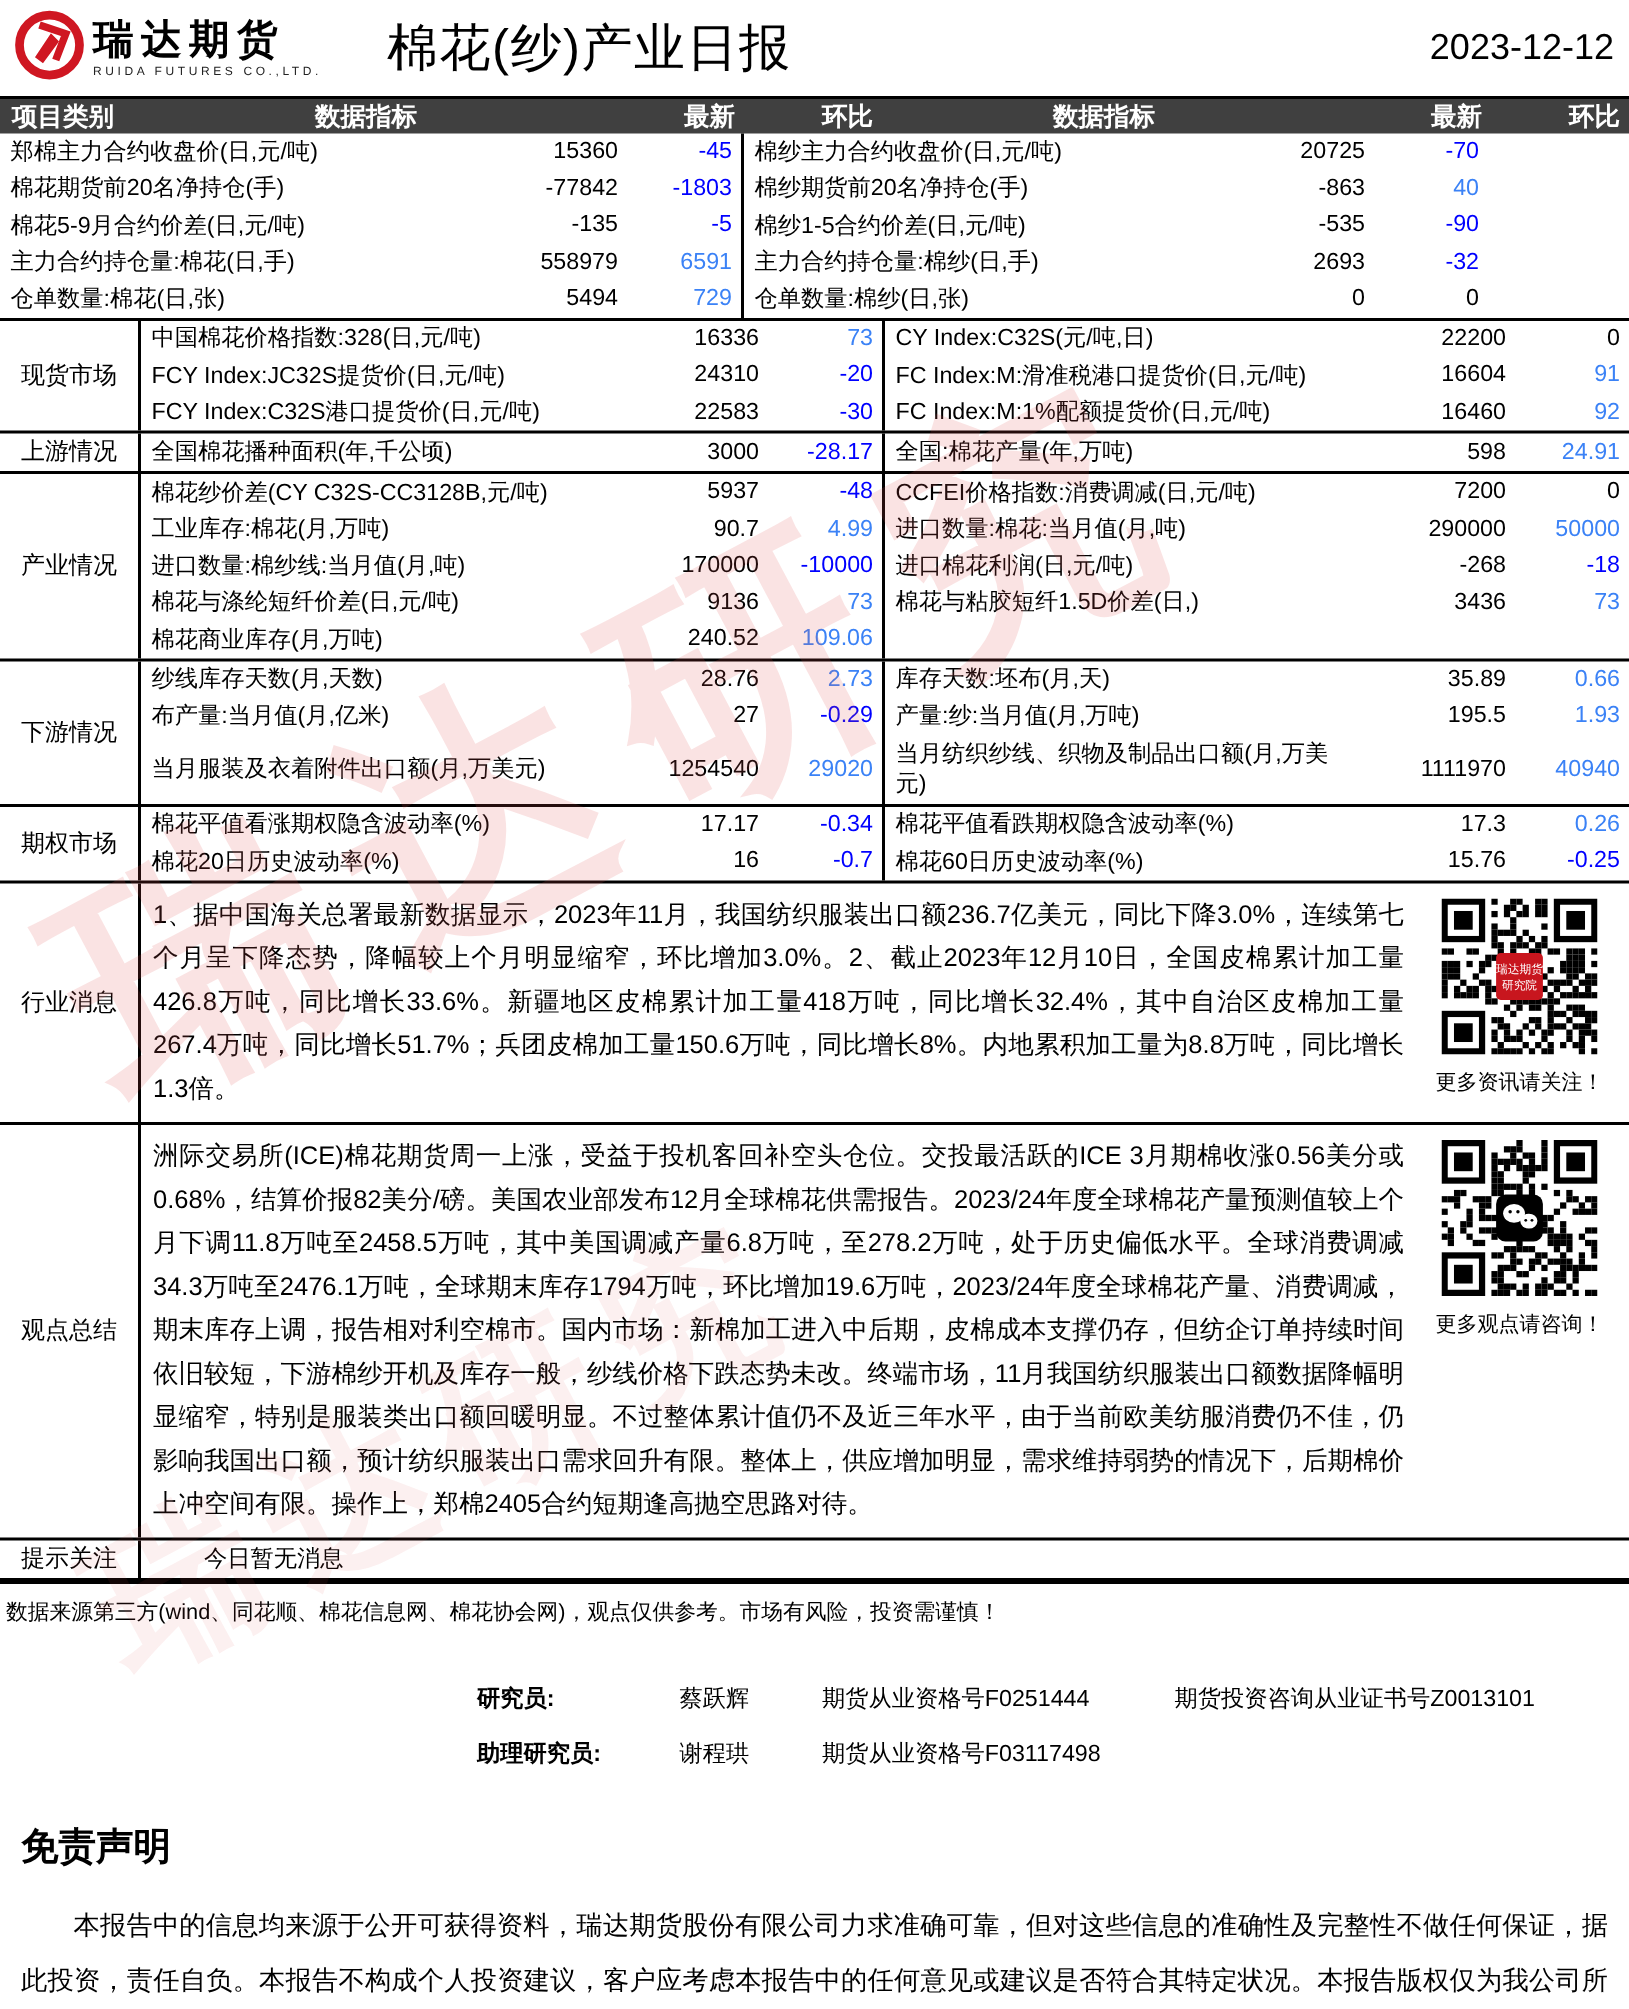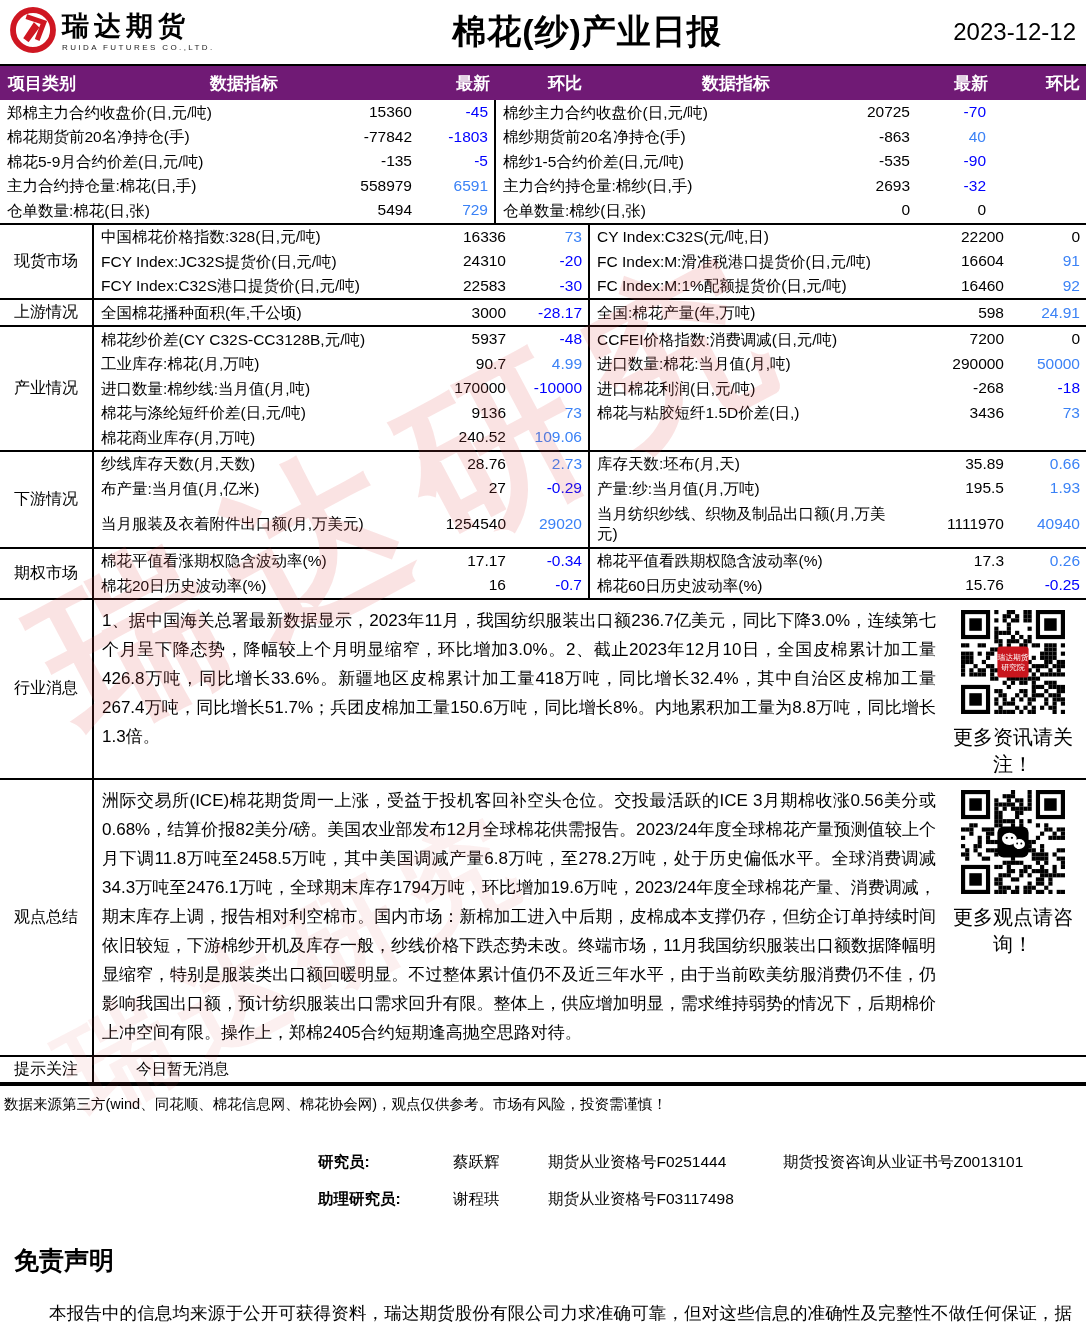--- a/index.html
+++ b/index.html
@@ -15,27 +15,27 @@
   
   .rpt-header {
     display: flex; align-items: center;
     height: 66px; padding: 0 10px 0 8px;
     border-bottom: 2px solid #000;
   }
   .brand { display: flex; align-items: center; width: 250px; }
   .brand-txt { margin-left: 4px; }
   .brand-name { font-size: 27px; font-weight: bold; letter-spacing: 5px; line-height: 1; }
   .brand-sub { font-size: 8px; letter-spacing: 2.4px; color: #222; margin-top: 3px; }
-  .rpt-title { flex: 1; text-align: center; font-size: 34px; font-weight: bold; letter-spacing: 1px; }
+  .rpt-title { flex: 1; text-align: left; font-size: 34px; font-weight: normal; letter-spacing: 1px; }
   .rpt-date { width: 160px; text-align: right; font-size: 24px; }
 
   
   .col-head {
     display: flex; align-items: center;
-    height: 34px; background: #701a75; color: #fff;
+    height: 23px; background: #404040; color: #fff;
     font-weight: bold; font-size: 17px;
   }
   .col-head .h-cat { width: 94px; padding-left: 8px; }
   .col-head .h-ind { width: 300px; text-align: center; }
   .col-head .h-new { width: 118px; text-align: right; padding-right: 22px; }
   .col-head .h-chg { width: 76px; text-align: right; padding-right: 6px; }
   .col-head .h-ind2 { width: 296px; text-align: center; }
   .col-head .h-new2 { width: 122px; text-align: right; padding-right: 18px; }
   .col-head .h-chg2 { width: 80px; text-align: right; padding-right: 6px; }
 
@@ -62,21 +62,21 @@
 
   
   .info-sec { display: flex; border-top: 2px solid #000; }
   .info-text {
     flex: 1; padding: 6px 8px 8px 8px;
     font-size: 17px; line-height: 29px; text-align: justify;
   }
   .qr-col { width: 142px; flex: 0 0 142px; padding: 10px 8px 0 4px; text-align: center; }
   .qr-box { width: 104px; height: 104px; margin: 0 auto; }
   .qr-box svg { width: 104px; height: 104px; display: block; }
-  .qr-caption { font-size: 20px; margin-top: 10px; }
+  .qr-caption { font-size: 14px; margin-top: 10px; }
 
   
   .notice-sec { display: flex; border-top: 2px solid #000; border-bottom: 4px solid #000; min-height: 30px; gap: 32px; }
   .notice-text { flex: 1; display: flex; align-items: center; padding-left: 10px; font-size: 15.5px; }
 
   
   .source-note { padding: 9px 4px 4px 4px; font-size: 14.5px; }
   .researchers { margin: 34px 0 0 318px; font-size: 15.5px; }
   .res-row { display: flex; margin-bottom: 16px; }
   .res-role { width: 135px; font-weight: bold; }

